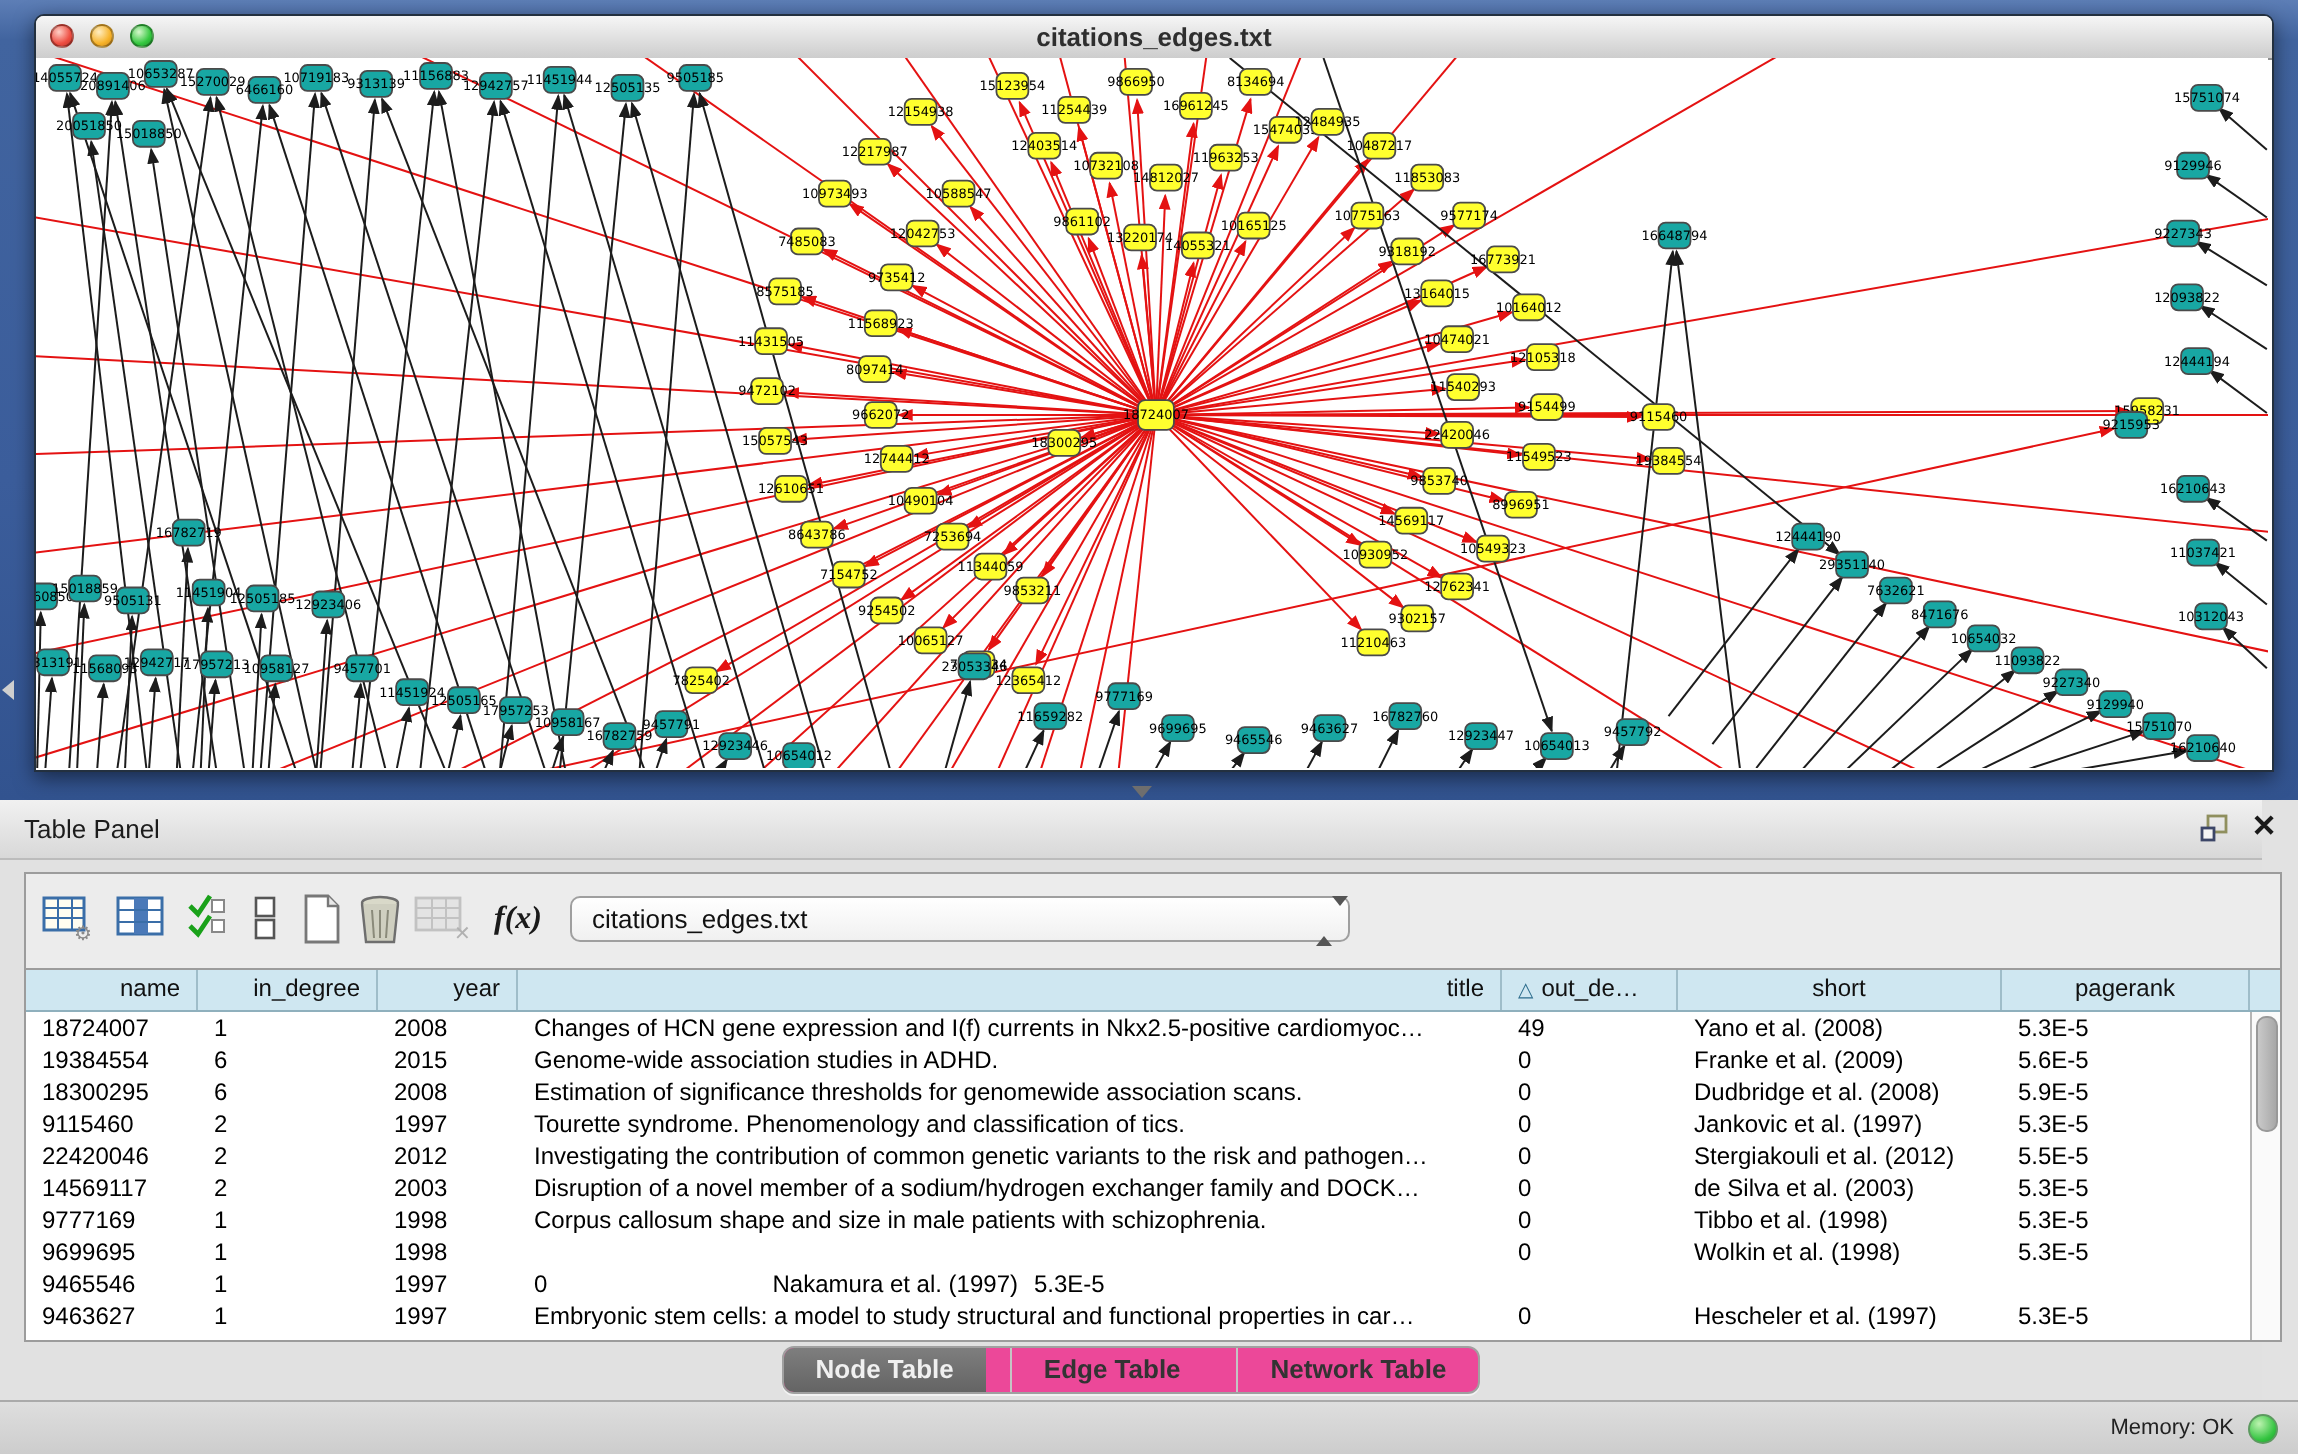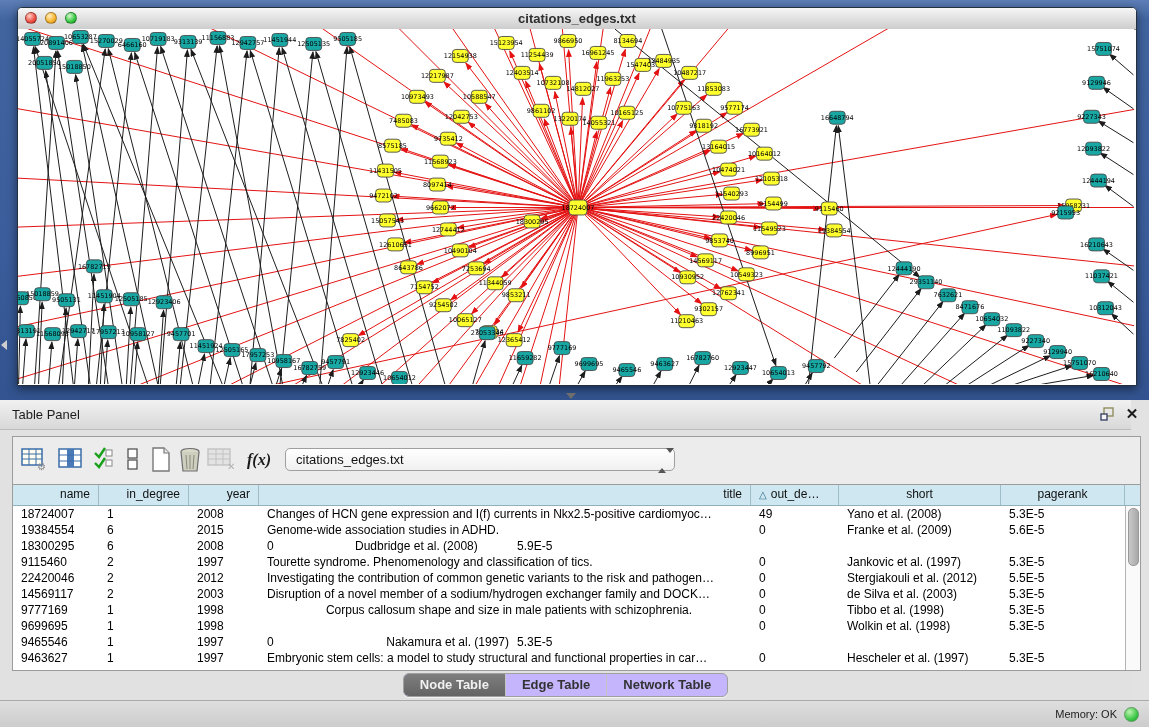--- a/index.html
+++ b/index.html
@@ -59,22 +59,22 @@
   .sort-tri{color:#2e6e8e;font-size:10px;margin-right:4px;}
   .tbody{position:absolute;left:0;top:21px;right:14px;bottom:0;overflow:hidden;}
   .tr{display:flex;height:16px;}
   .td{box-sizing:border-box;font-size:12px;line-height:16px;color:#000;
       padding:0 0 0 8px;overflow:hidden;white-space:nowrap;}
   .vscroll{position:absolute;right:0;top:21px;bottom:0;width:14px;background:#fafafa;border-left:1px solid #b5b5b5;}
   .vthumb{position:absolute;left:2px;top:2px;width:9px;height:56px;border-radius:5px;
       background:linear-gradient(90deg,#c9c9c9,#a8a8a8);border:1px solid #999;}
   
   .tabbar{position:absolute;left:0;top:273px;width:100%;display:flex;justify-content:center;}
-  .segmented{display:flex;border:1px solid #a0a0a0;border-radius:6px;overflow:hidden;background:#c4b5fd;
-      box-shadow:0 1px 0 rgba(255,255,255,.6);}
+  .segmented{display:flex;border:1px solid #a0a0a0;border-radius:6px;overflow:hidden;background:#ec4899;
+      box-shadow:0 1px 0 rgba(255,255,255,.6);gap:12px;}
   .seg{font-size:13px;font-weight:bold;color:#333;padding:0 16px;line-height:22px;height:22px;
       border-left:1px solid #c4c4c4;}
   .seg:first-child{border-left:none;}
   .seg.active{background:linear-gradient(#7e7e7e,#646464);color:#f0f0f0;border-left:none;}
   
   #status-bar{position:absolute;left:0;top:700px;width:1149px;height:27px;
     background:linear-gradient(#dedede,#cccccc);border-top:1px solid #aaaaaa;}
   .mem-label{position:absolute;right:32px;top:7px;font-size:11px;color:#222;}
   .mem-dot{position:absolute;right:10px;top:6px;width:15px;height:15px;border-radius:50%;
     background:radial-gradient(circle at 35% 30%,#bdf3b0,#33c440 65%,#1f9a2c);
@@ -940,20 +940,21 @@
             <div class="td" style="width: 70px;">2015</div>
             <div class="td" style="width: 492px;">Genome-wide association studies in ADHD.</div>
             <div class="td" style="width: 88px;">0</div>
             <div class="td" style="width: 162px;">Franke et al. (2009)</div>
             <div class="td" style="width: 124px;">5.6E-5</div>
           </div>
           <div class="tr">
             <div class="td" style="width: 86px;">18300295</div>
             <div class="td" style="width: 90px;">6</div>
             <div class="td" style="width: 70px;">2008</div>
+            <div class="td" style="width: 492px;">Estimation of significance thresholds for genomewide association scans.</div>
             <div class="td" style="width: 88px;">0</div>
             <div class="td" style="width: 162px;">Dudbridge et al. (2008)</div>
             <div class="td" style="width: 124px;">5.9E-5</div>
           </div>
           <div class="tr">
             <div class="td" style="width: 86px;">9115460</div>
             <div class="td" style="width: 90px;">2</div>
             <div class="td" style="width: 70px;">1997</div>
             <div class="td" style="width: 492px;">Tourette syndrome. Phenomenology and classification of tics.</div>
             <div class="td" style="width: 88px;">0</div>
@@ -975,21 +976,21 @@
             <div class="td" style="width: 70px;">2003</div>
             <div class="td" style="width: 492px;">Disruption of a novel member of a sodium/hydrogen exchanger family and DOCK…</div>
             <div class="td" style="width: 88px;">0</div>
             <div class="td" style="width: 162px;">de Silva et al. (2003)</div>
             <div class="td" style="width: 124px;">5.3E-5</div>
           </div>
           <div class="tr">
             <div class="td" style="width: 86px;">9777169</div>
             <div class="td" style="width: 90px;">1</div>
             <div class="td" style="width: 70px;">1998</div>
-            <div class="td" style="width: 492px; text-align: center;">Corpus callosum shape and size in male patients with schizophrenia.</div>
+            <div class="td" style="width: 492px;">Corpus callosum shape and size in male patients with schizophrenia.</div>
             <div class="td" style="width: 88px;">0</div>
             <div class="td" style="width: 162px;">Tibbo et al. (1998)</div>
             <div class="td" style="width: 124px;">5.3E-5</div>
           </div>
           <div class="tr">
             <div class="td" style="width: 86px;">9699695</div>
             <div class="td" style="width: 90px;">1</div>
             <div class="td" style="width: 70px;">1998</div>
             <div class="td" style="width: 492px; margin-top: 35px;">Structural magnetic resonance image averaging in schizophrenia.</div>
             <div class="td" style="width: 88px;">0</div>

